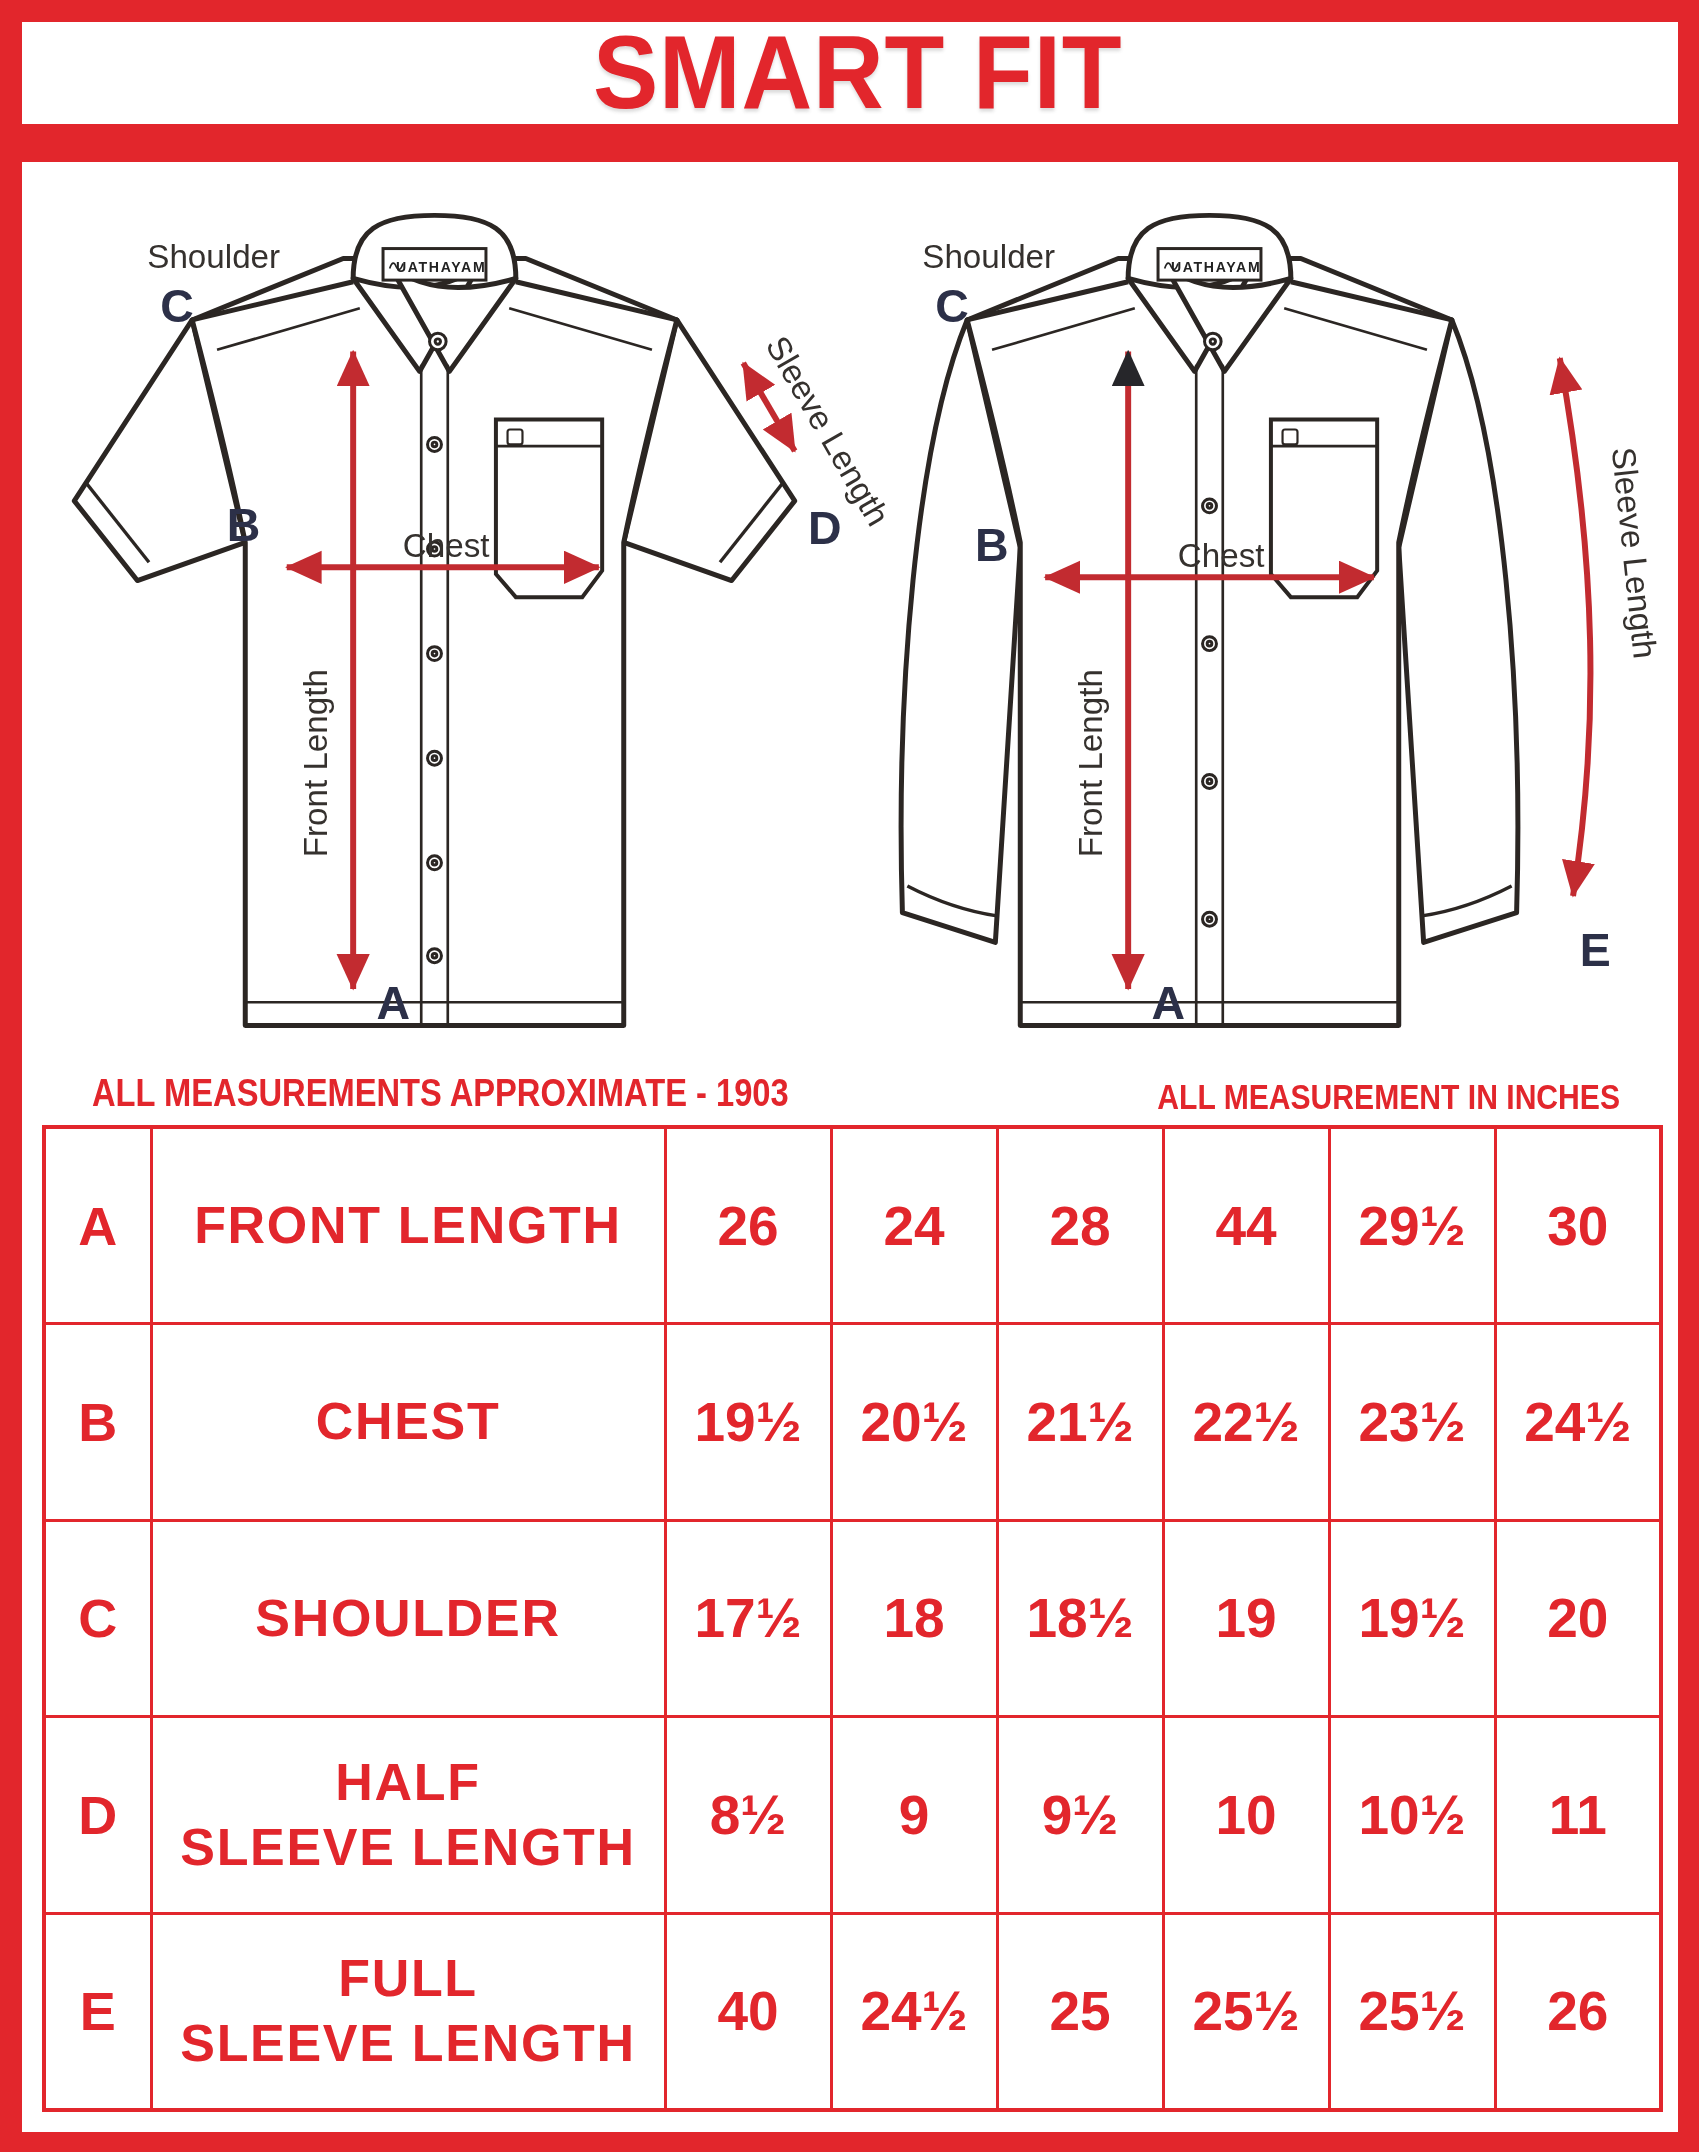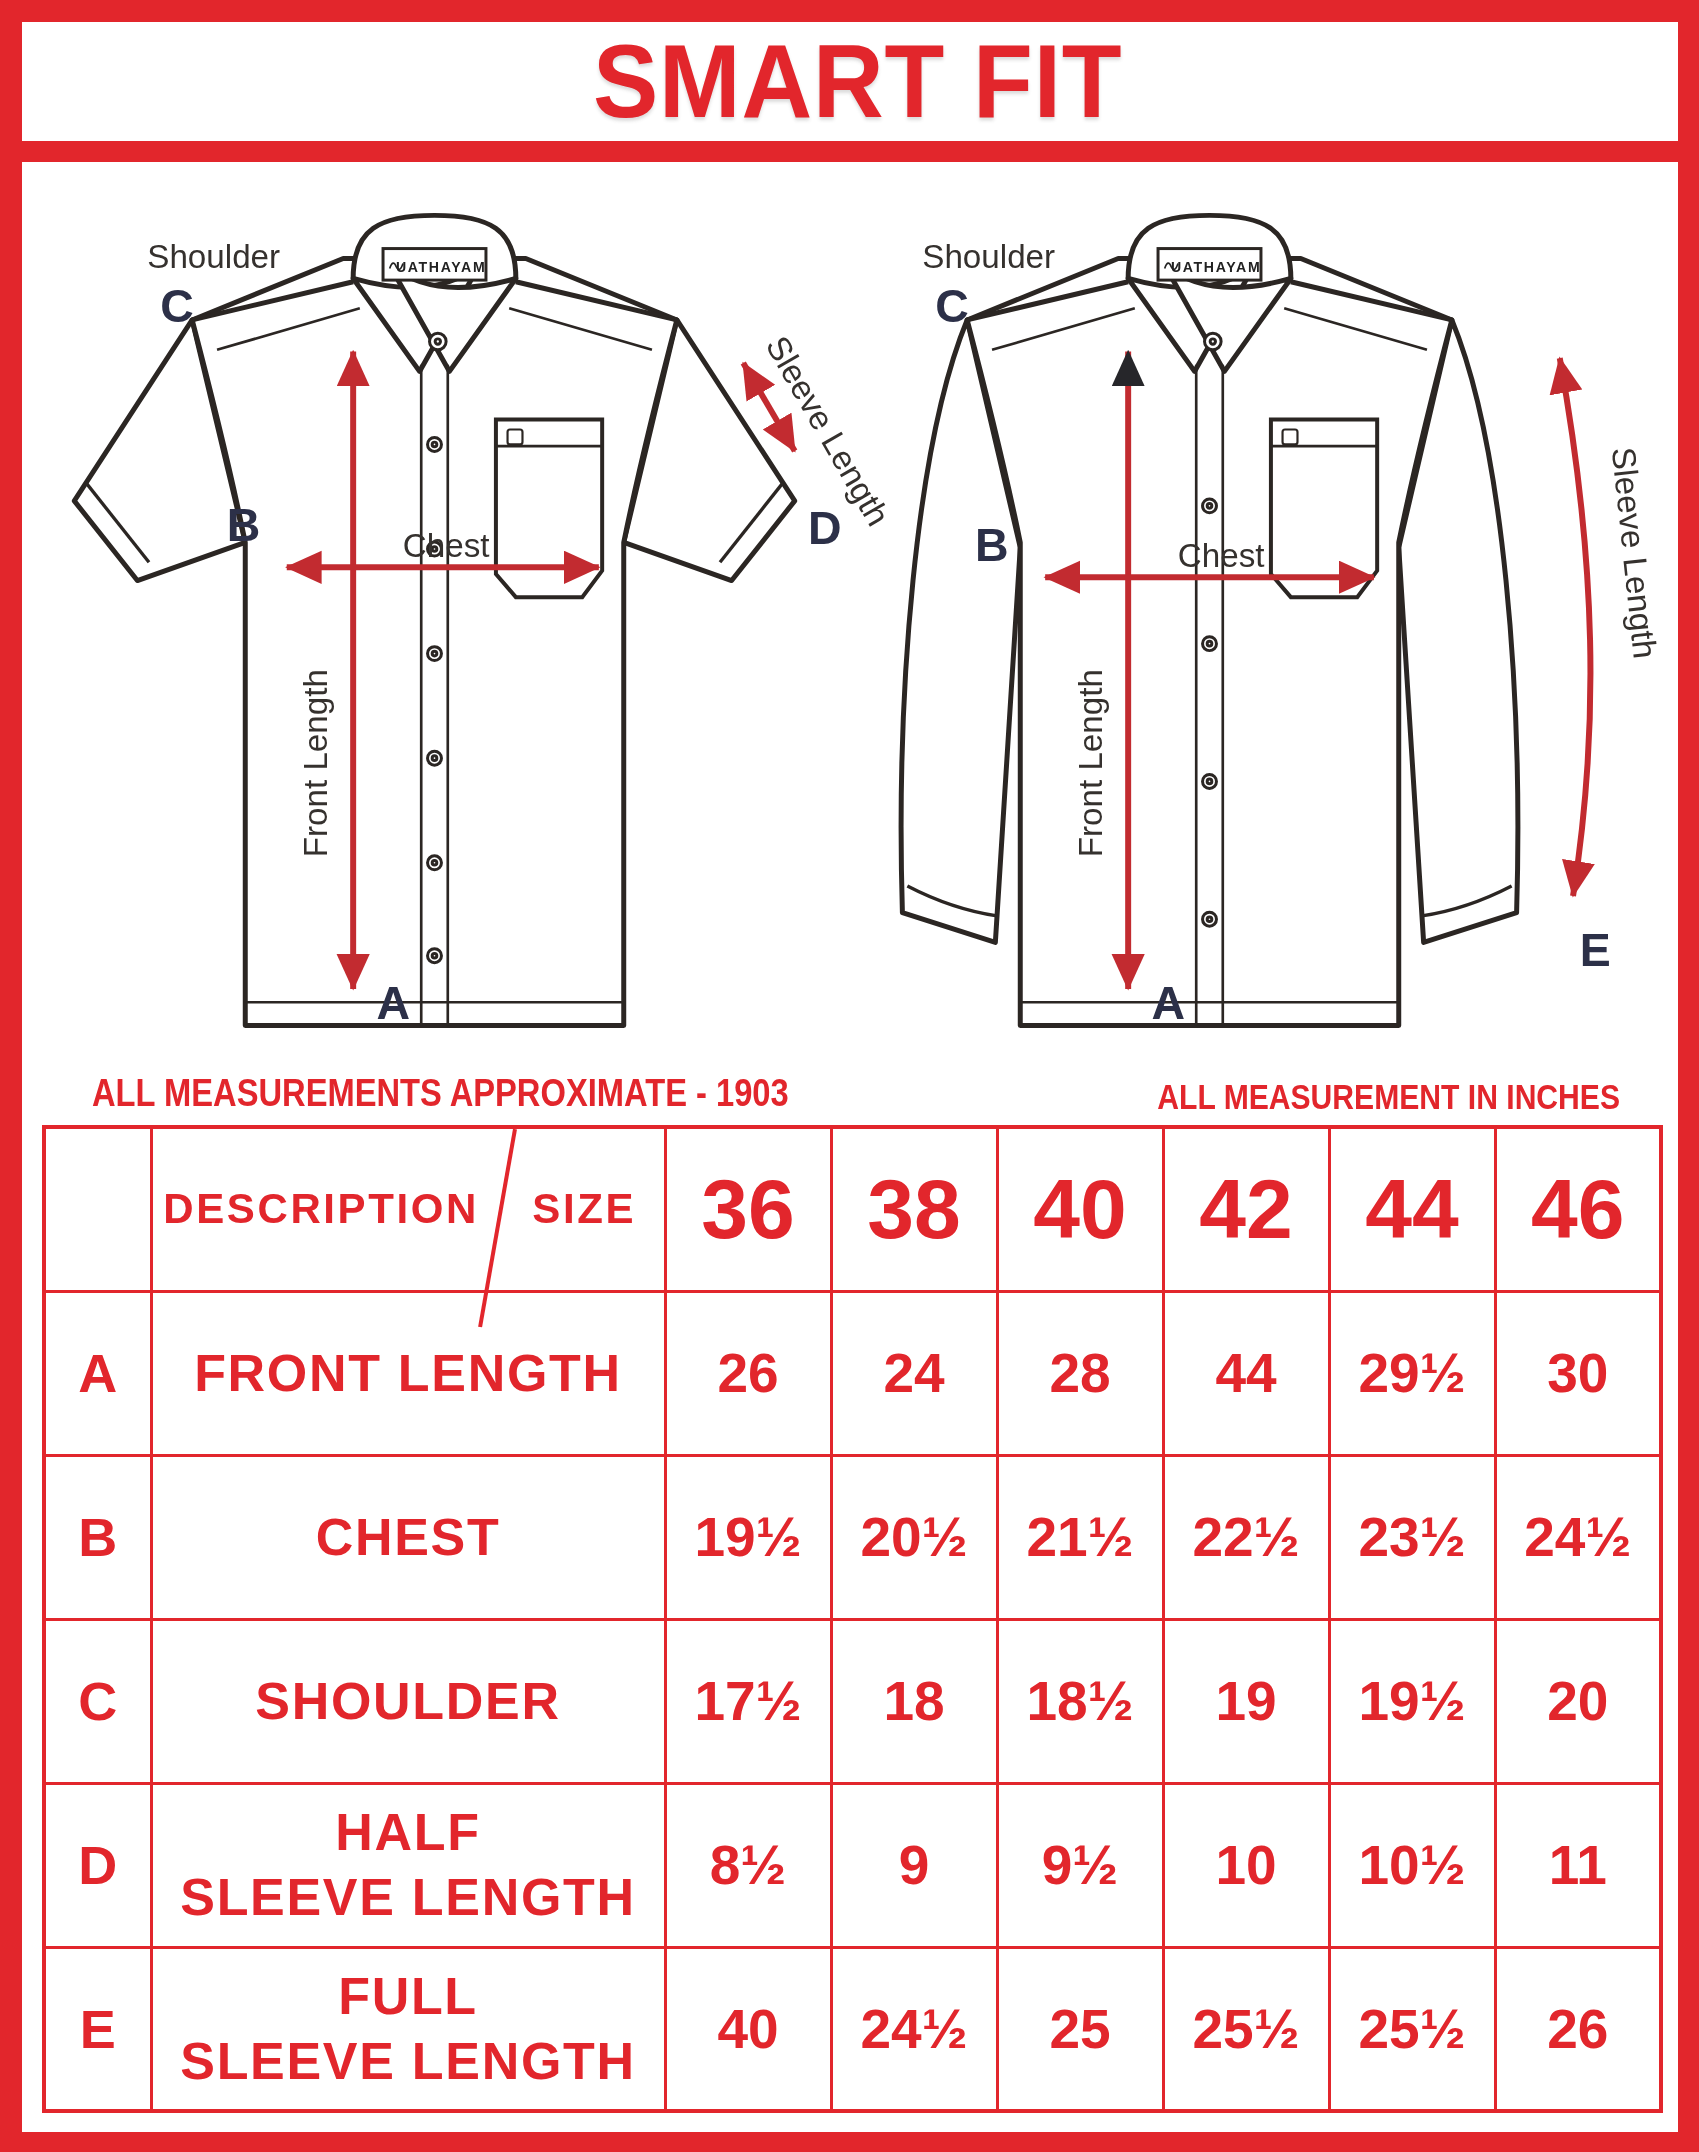--- a/index.html
+++ b/index.html
@@ -9,21 +9,21 @@
     --red:#e2262c;
     --arrow:#c22b30;
     --ink:#2b2623;
     --navy:#2c3048;
     --label:#35312e;
   }
   .page{ position:relative; width:1700px; height:2153px; background:var(--red); overflow:hidden; }
 
   
   .frame-header{
-    position:absolute; left:22px; top:22px; width:1656px; height:119px;
+    position:absolute; left:22px; top:22px; width:1656px; height:102px;
     background:#fff; display:flex; align-items:center; justify-content:center;padding-left:15px;
   }
   .title{
     color:var(--red); font-size:103px; font-weight:bold; letter-spacing:0.9px;
     transform:scaleX(0.95); white-space:nowrap;
     text-shadow:0 2.6px 3.5px rgba(60,60,60,0.18);
   }
 
   
   .frame-body{
@@ -220,34 +220,20 @@
         <col style="width:107px">
           <col style="width:514px">
         <col style="width:166px">
           <col style="width:166px">
           <col style="width:166px">
         <col style="width:166px">
           <col style="width:166px">
           <col style="width:166px">
       </colgroup>
       <tbody>
-          <tr>
-        <th class="c-letter"></th>
-        <th class="c-dshdr">
-          <span class="dword">DESCRIPTION</span>
-          <span class="hdr-slash"></span>
-          <span class="sword">SIZE</span>
-        </th>
-        <th class="c-sz">36</th>
-        <th class="c-sz">38</th>
-        <th class="c-sz">40</th>
-        <th class="c-sz">42</th>
-        <th class="c-sz">44</th>
-        <th class="c-sz">46</th>
-      </tr>
       <tr>
         <td class="c-letter">A</td>
         <td class="c-desc">FRONT LENGTH</td>
         <td class="c-val">26</td>
         <td class="c-val">24</td>
         <td class="c-val">28</td>
         <td class="c-val">44</td>
         <td class="c-val">29½</td>
         <td class="c-val">30</td>
       </tr>

